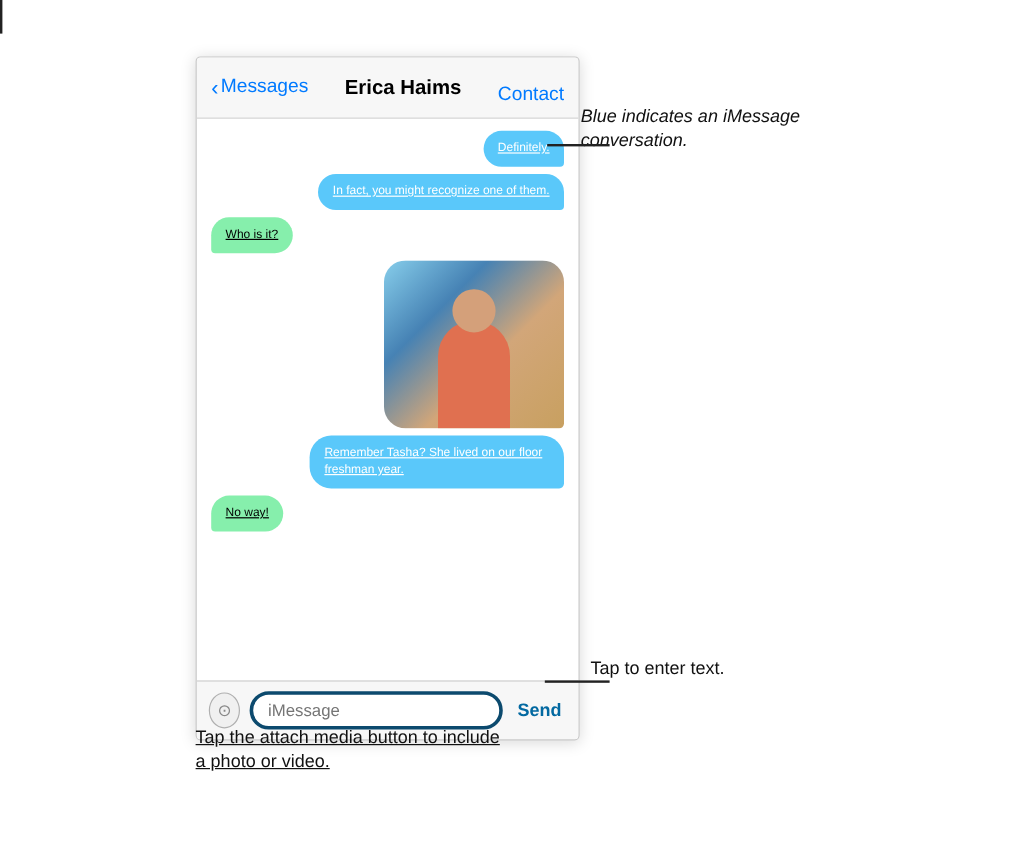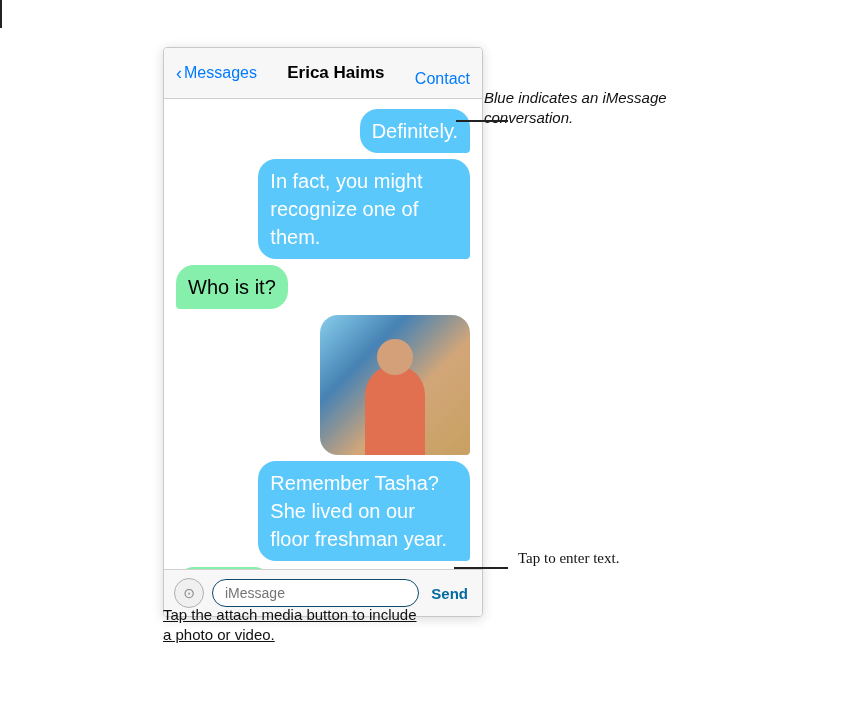--- a/index.html
+++ b/index.html
@@ -81,22 +81,23 @@
       justify-content: flex-end;
     }
     .bubble-row.incoming {
       justify-content: flex-start;
     }
 
     .bubble {
       max-width: 72%;
       padding: 8px 12px;
       border-radius: 18px;
-      font-size: 20px;
+      font-size: 10px;
       line-height: 1.4;
+      text-decoration: underline;
     }
     .bubble.blue {
       background: #5ac8fa;
       color: #fff;
       border-bottom-right-radius: 4px;
     }
     .bubble.gray {
       background: #86efac;
       color: #000;
       border-bottom-left-radius: 4px;
@@ -160,21 +161,21 @@
       justify-content: center;
       cursor: pointer;
       background: #f0f0f0;
     }
     .camera-icon-shape {
       font-size: 14px;
       color: #888;
     }
     .imessage-input {
       flex: 1;
-      border: 1px solid #0c4a6e;
+      border: 3px solid #0c4a6e;
       border-radius: 16px;
       padding: 5px 12px;
       font-size: 14px;
       color: #aaa;
       background: #fff;
       outline: none;
     }
     .send-btn {
       color: #0369a1;
       font-size: 15px;
@@ -195,23 +196,22 @@
     .ann-blue {
       top: 88px;
       left: 484px;
       width: 200px;
       font-style: italic;
     }
 
     
     .ann-tap-text {
       top: 548px;
-      left: 518px;
+      left: 492px;
       width: 180px;
-      font-family: Liberation Serif, serif;
     }
 
     
     .ann-attach {
       top: 605px;
       left: 163px;
       width: 260px;
       text-decoration: underline;
     }
 

